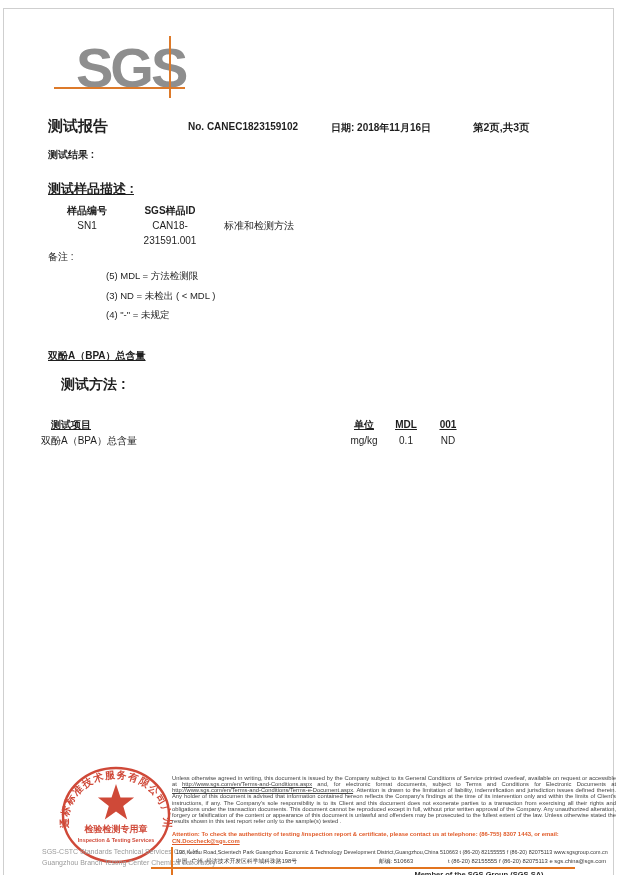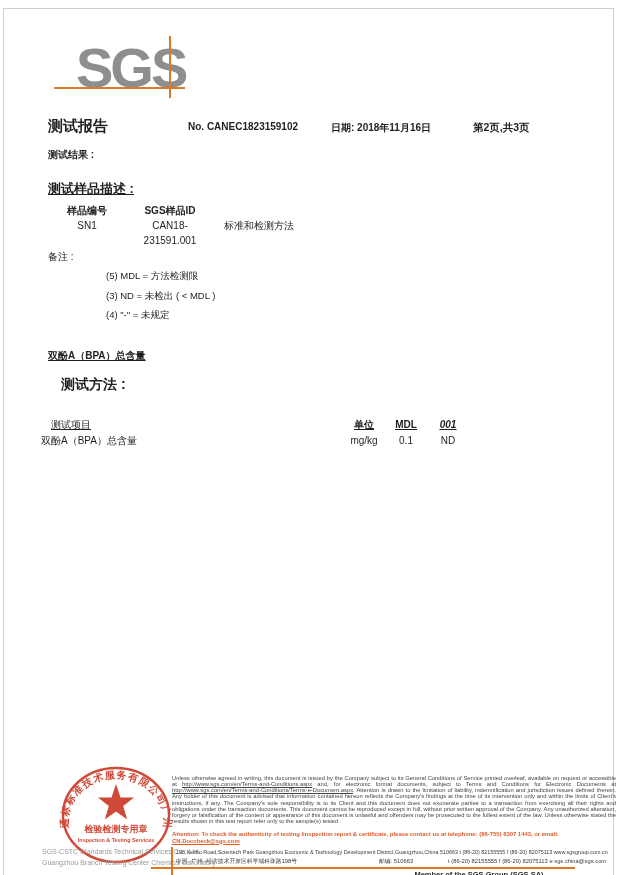--- a/index.html
+++ b/index.html
@@ -34,23 +34,23 @@
   .notes-heading { left:44px; top:241px; font-size:10px; font-weight:normal; }
   .notes-list { left:102px; top:257px; font-size:9.5px; line-height:19.5px; }
 
   .bpa-heading { left:44px; top:340px; font-size:10px; font-weight:bold; text-decoration:underline; }
   .method-label { left:44px; top:367px; font-size:14px; font-weight:bold;margin-left:13px; }
   .method-text { left:102px; top:365px; width:468px; font-size:10px; line-height:19px; text-align:justify; }
 
   .result-table { left:37px; top:408px; width:545px; font-size:10px; }
   .result-table .row { display:grid; grid-template-columns:298px 50px 34px 50px; line-height:16px; }
   .result-table .hdr span { text-decoration:underline; }
-  .result-table .hdr .h1 { font-weight:normal; padding-left:10px; }
+  .result-table .hdr .h1 { font-weight:bold; padding-left:10px; }
   .result-table .h2, .result-table .h3, .result-table .h4 { text-align:center; font-weight:bold; }
-  .result-table .h4 span { font-style:italic; }
+  .result-table .h4 span { }
   .result-table .v2, .result-table .v3, .result-table .v4 { text-align:center; }
 
   
   .stamp { left:55px; top:755px; }
   .lab-name { left:38px; top:838px; font-size:7px; line-height:10.5px; color:#9a9a9a; }
   .disclaimer { left:168px; top:766px; width:444px; font-size:5.8px; line-height:6.15px;
                 color:#444; text-align:justify; }
   .disclaimer a, .attention a { color:inherit; text-decoration:underline; }
   .attention { left:168px; top:822px; width:444px; font-size:5.9px; line-height:6.6px;
                color:#e05a28; font-weight:bold; }

